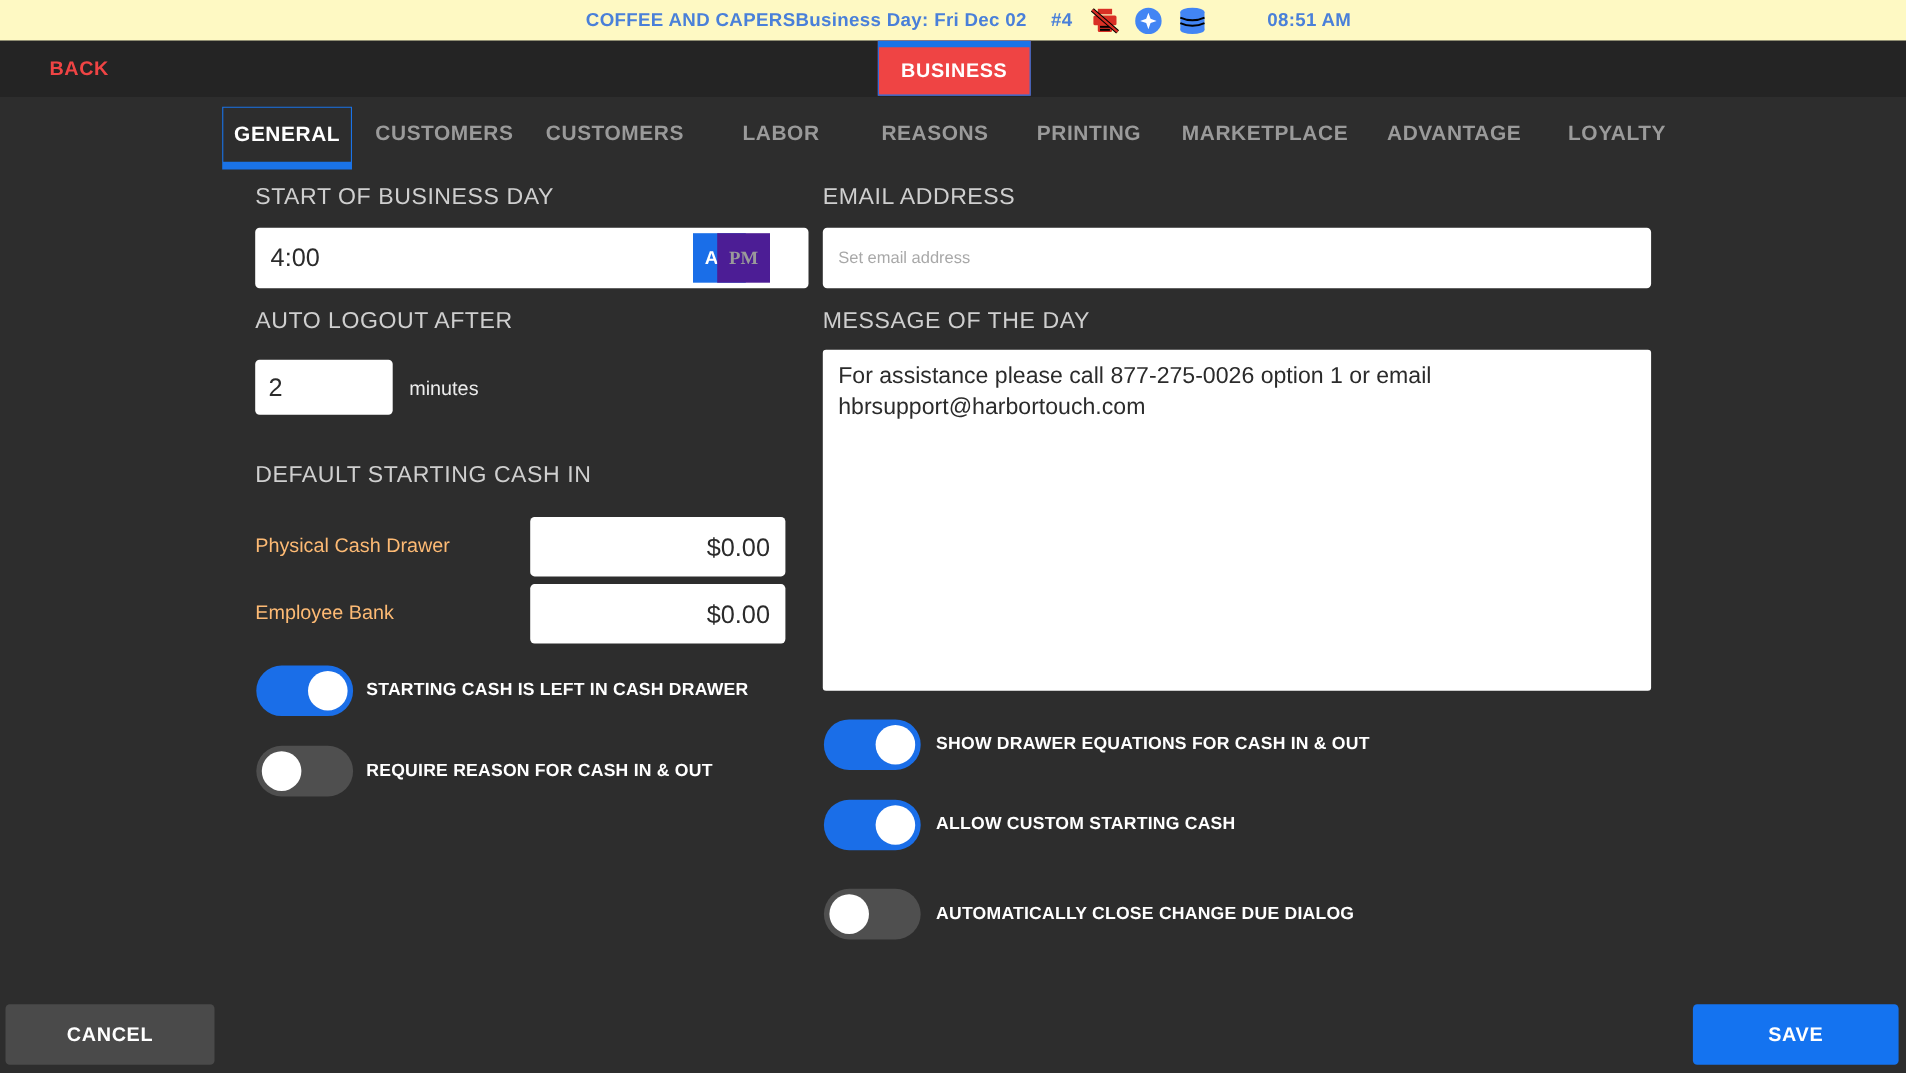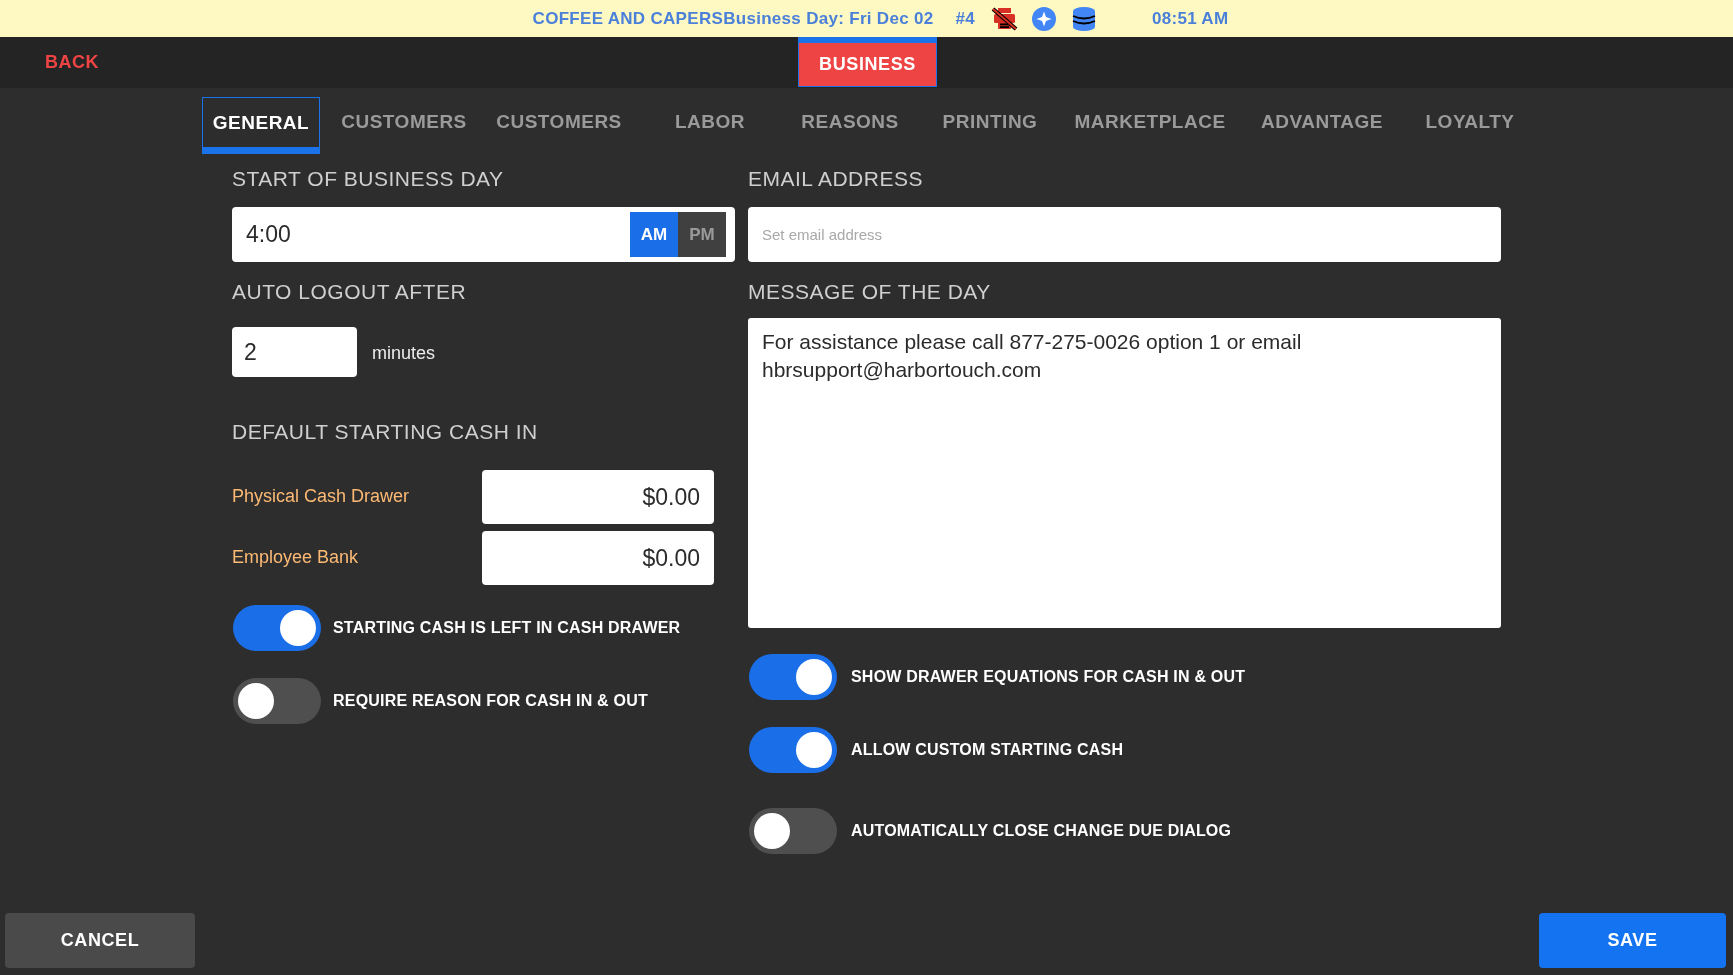--- a/index.html
+++ b/index.html
@@ -57,21 +57,21 @@
     font-family:"Liberation Sans","DejaVu Sans",sans-serif;
     font-size:23px;color:#2b2b2b;box-sizing:border-box;outline:none;
   }
   .time-field{left:232px;top:207px;width:503px;height:55px;padding:0 110px 0 14px;}
   .ampm{
     position:absolute;width:48px;height:45px;top:212px;
     display:flex;align-items:center;justify-content:center;
     font-size:17px;font-weight:bold;cursor:pointer;
   }
   .am-btn{left:630px;background:#1a6ee8;color:#fff;}
-  .pm-btn{left:678px;background:#404040;color:#9a9a9a;}
+  .pm-btn{left:652px;background:#4c1d95;color:#9a9a9a;font-family:Liberation Serif, serif;}
   .minutes-field{left:232px;top:327px;width:125px;height:50px;padding:0 12px;}
   .minutes-unit{position:absolute;left:372px;top:343px;color:#ececec;font-size:18px;}
   .cash-label{
     position:absolute;left:232px;width:236px;text-align:left;
     color:#fdba74;font-size:18px;white-space:nowrap;
   }
   .cash-input{left:482px;width:232px;height:54px;text-align:right;padding:16px 14px;}
   .email-field{left:748px;top:207px;width:753px;height:55px;padding:0 14px;font-size:15px;}
   .email-field::placeholder{color:#a8a8a8;}
   .motd{

